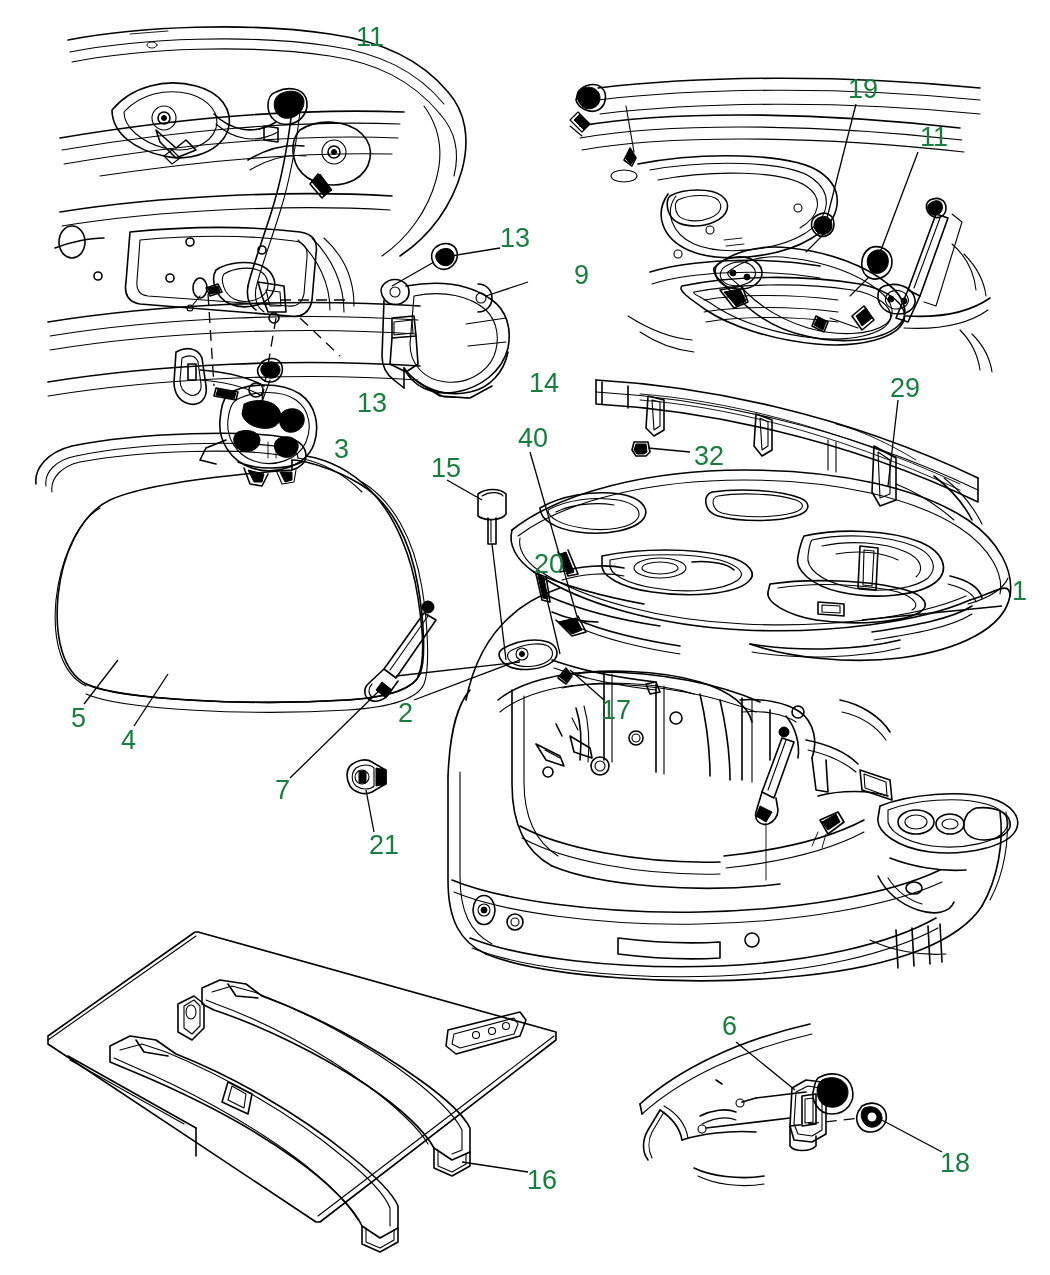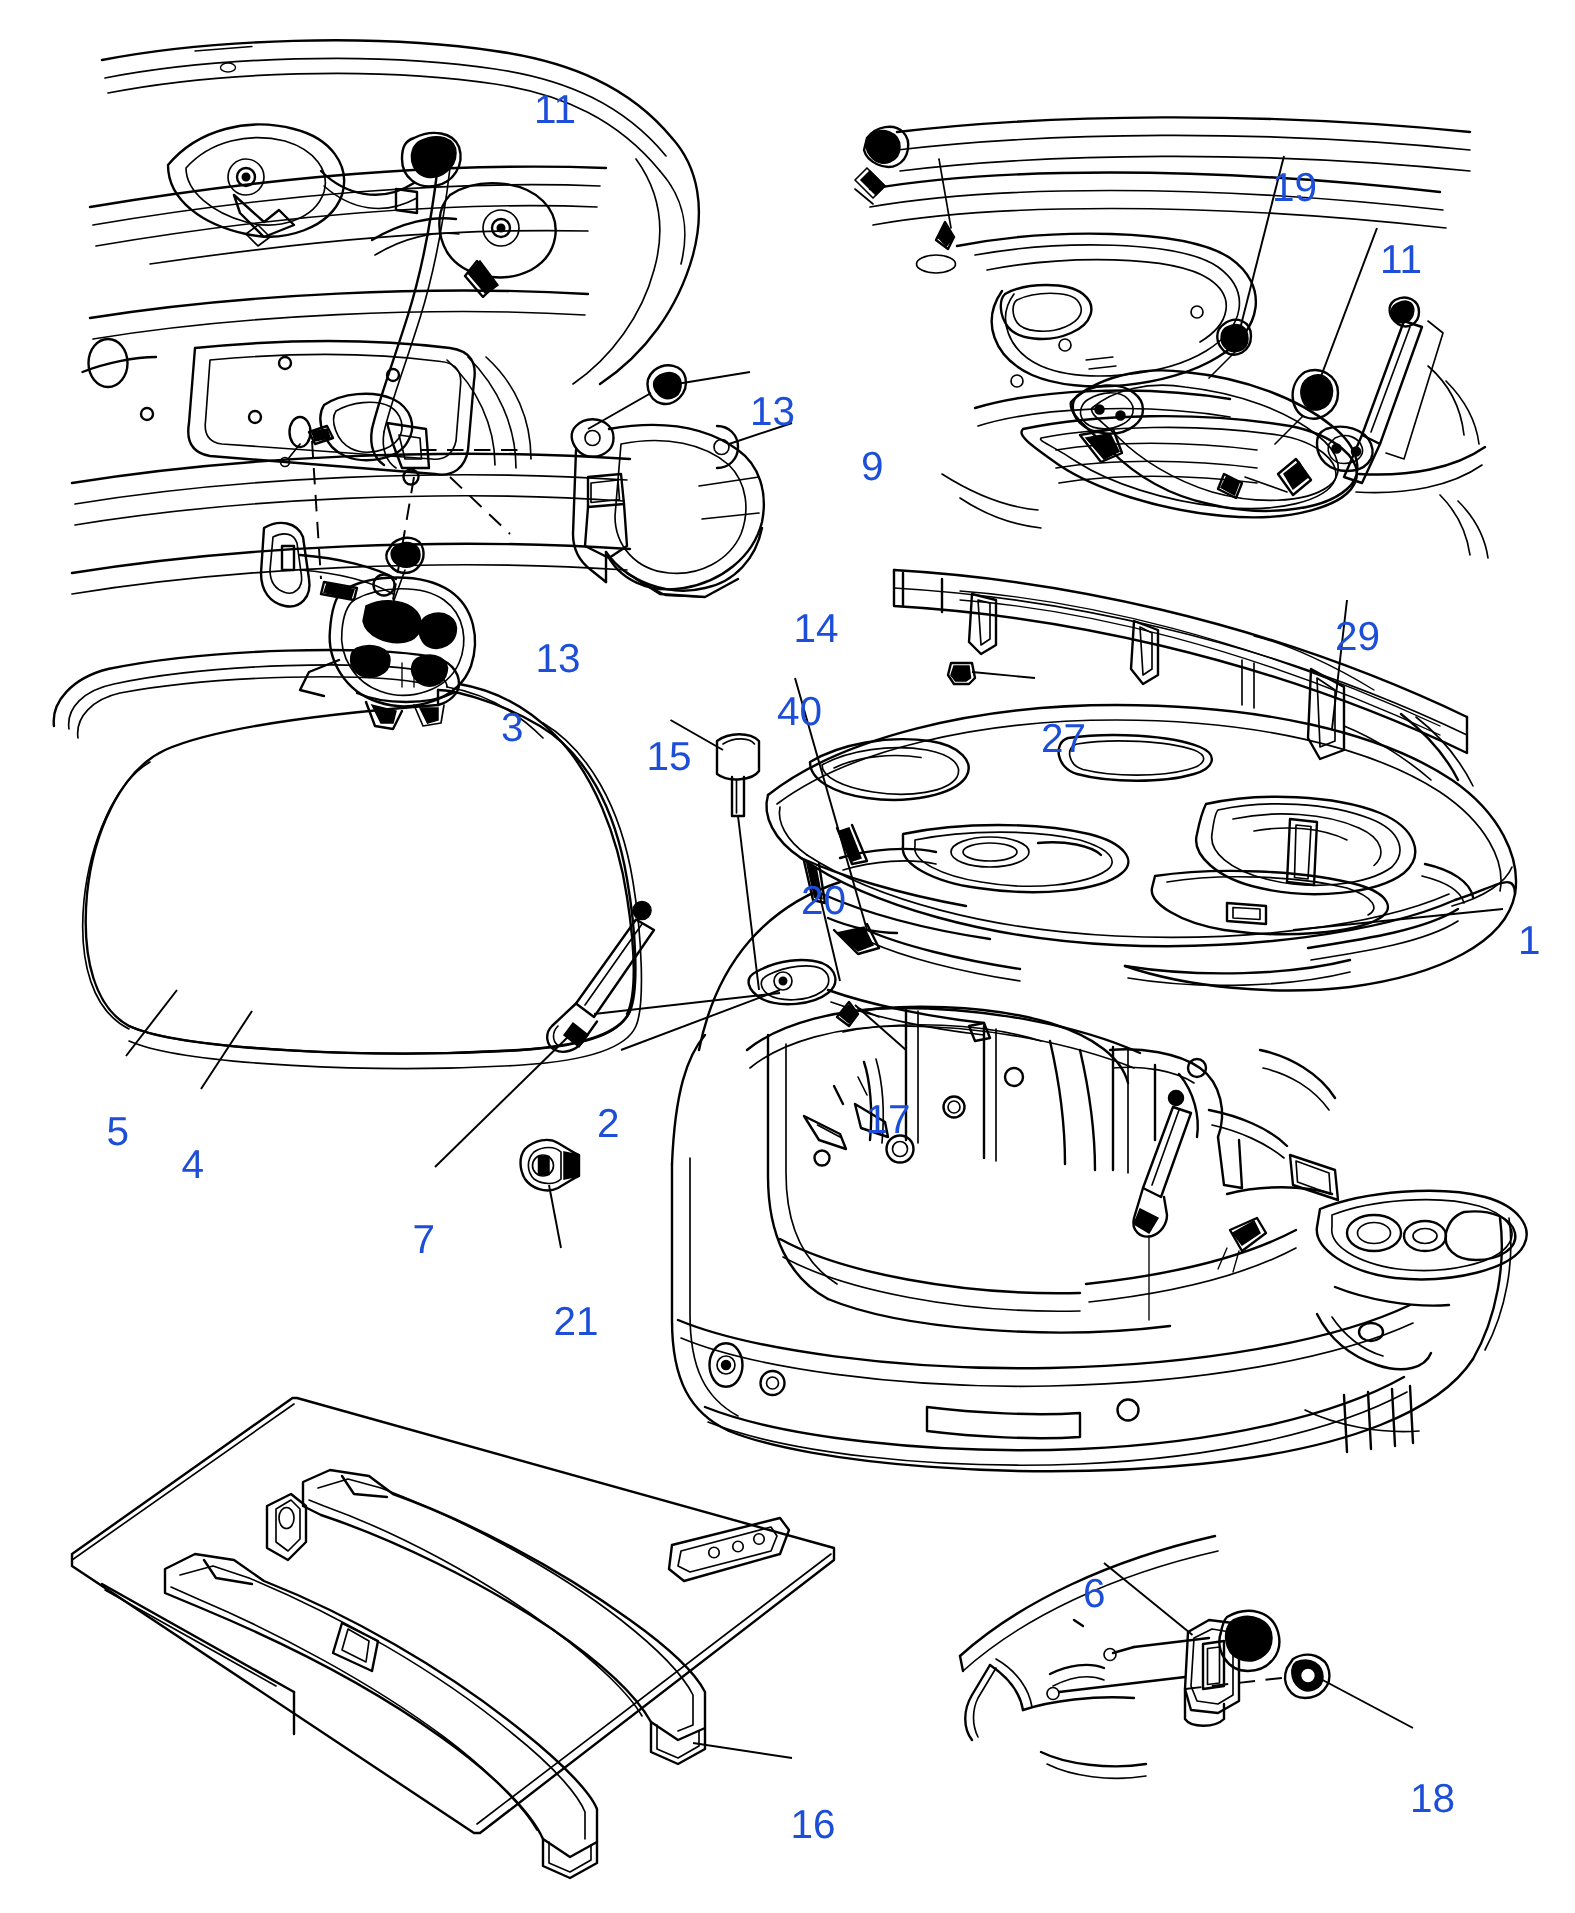--- a/index.html
+++ b/index.html
@@ -1,19 +1,19 @@
 <!DOCTYPE html>
 <html><head>
 <meta charset="utf-8">
 <style>
   html,body{margin:0;padding:0;background:#ffffff;}
   body{font-family:"Liberation Sans", sans-serif;}
   #sheet{position:relative;width:1050px;height:1275px;background:#fff;overflow:hidden;}
   #art{position:absolute;left:0;top:0;width:1050px;height:1275px;}
-  .callout{position:absolute;font-family:"Liberation Sans", sans-serif;font-size:27px;color:#1d4ed8;line-height:1;white-space:nowrap;user-select:none;margin-top:36px;}
+  .callout{position:absolute;font-family:"Liberation Sans", sans-serif;font-size:27px;color:#15803d;line-height:1;white-space:nowrap;user-select:none;}
   svg{display:block;}
   .ln{fill:none;stroke:#000;stroke-width:1.6;stroke-linecap:round;stroke-linejoin:round;}
   .ln2{fill:none;stroke:#000;stroke-width:1.1;stroke-linecap:round;stroke-linejoin:round;}
   .lnt{fill:none;stroke:#000;stroke-width:0.9;stroke-linecap:round;stroke-linejoin:round;}
   .lead{fill:none;stroke:#000;stroke-width:1.3;}
   .dash{fill:none;stroke:#000;stroke-width:1.3;stroke-dasharray:11 7;}
   .sol{fill:#000;stroke:#000;stroke-width:1;}
   .wh2{fill:#fff;stroke:#000;stroke-width:1.1;stroke-linejoin:round;}
 </style>
 </head>
@@ -580,21 +580,21 @@
   <div class="callout" style="left:275px;top:777px">7</div>
   <div class="callout" style="left:574px;top:262px">9</div>
   <div class="callout" style="left:848px;top:76px">19</div>
   <div class="callout" style="left:356px;top:24px">11</div>
   <div class="callout" style="left:920px;top:124px">11</div>
   <div class="callout" style="left:357px;top:390px">13</div>
   <div class="callout" style="left:500px;top:225px">13</div>
   <div class="callout" style="left:529px;top:370px">14</div>
   <div class="callout" style="left:431px;top:455px">15</div>
   <div class="callout" style="left:527px;top:1167px">16</div>
-  <div class="callout" style="left:577px;top:697px">17</div>
+  <div class="callout" style="left:601px;top:697px">17</div>
   <div class="callout" style="left:940px;top:1150px">18</div>
   <div class="callout" style="left:534px;top:551px">20</div>
   <div class="callout" style="left:518px;top:425px">40</div>
   <div class="callout" style="left:369px;top:832px">21</div>
   <div class="callout" style="left:890px;top:375px">29</div>
-  <div class="callout" style="left:694px;top:443px">27</div>
+  <div class="callout" style="left:694px;top:443px">32</div>
 
 </div>
 
 </body></html>

